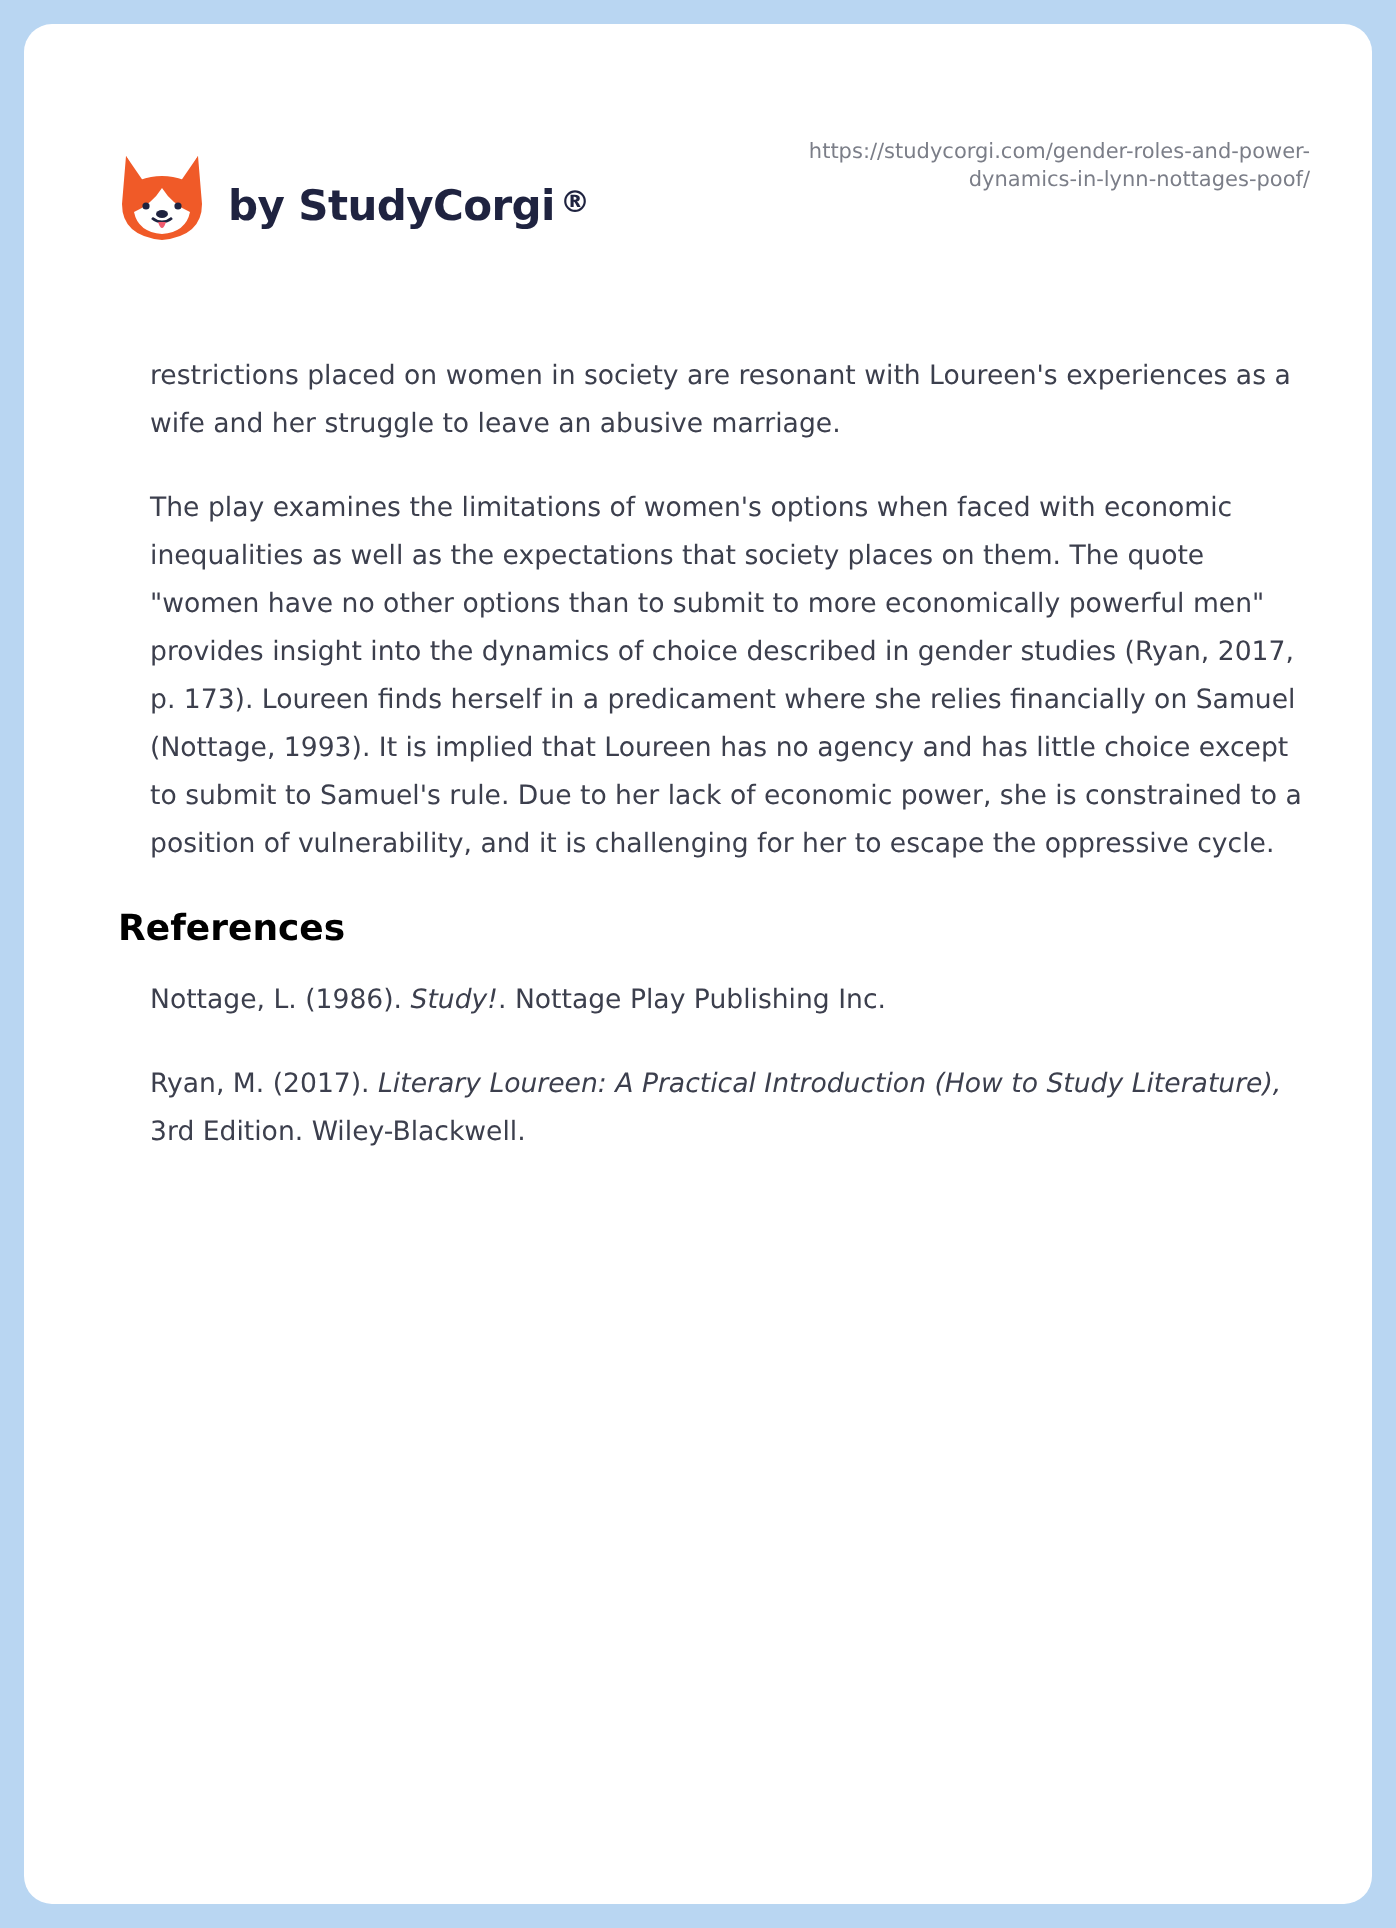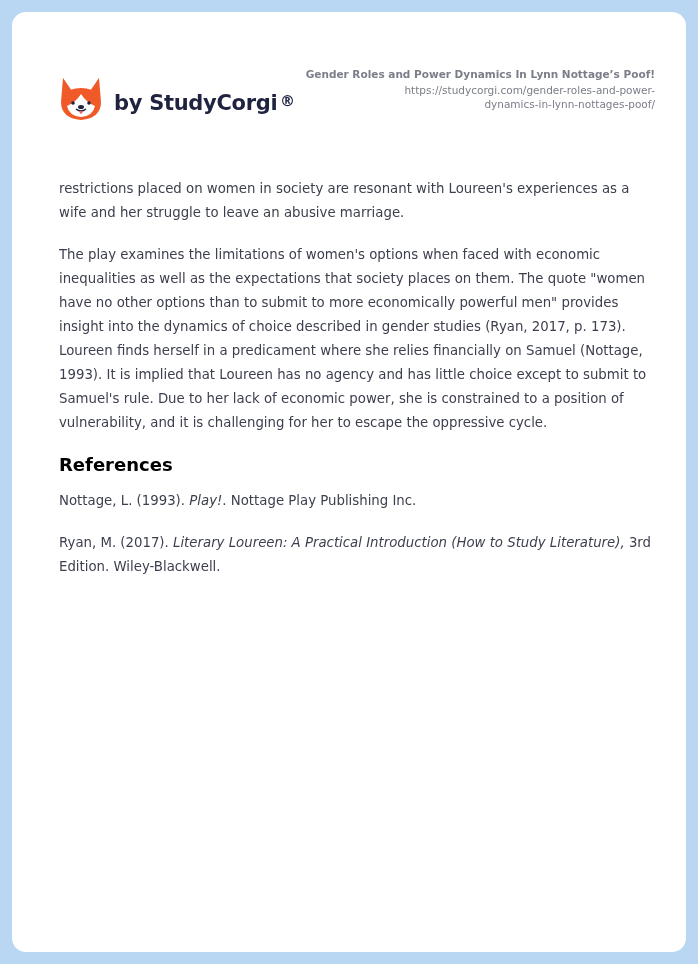--- a/index.html
+++ b/index.html
@@ -89,21 +89,21 @@
       position: absolute;
       left: 47px;
       top: 165px;
       width: 596px;
       font-family: "DejaVu Sans", sans-serif;
       font-size: 13.3px;
       line-height: 24px;
       color: #3c3f4d;
     }
     .content p {
-      margin: 0 0 18px 0;
+      margin: 0 0 18px 16px;
     }
     .refs-heading {
       font-family: "DejaVu Sans", sans-serif;
       font-weight: bold;
       font-size: 18px;
       color: #000000;
       margin: 4px 0 12px 0;
       line-height: 24px;
     }
     .ref {
@@ -135,28 +135,27 @@
 
         <path d="M16 33 Q21 37 26 33" stroke="#1f2340" stroke-width="1.4" fill="none"></path>
 
         <path d="M19 35 Q21 41 23 35 Z" fill="#f05a6e"></path>
       </svg>
       <span class="logo-text">by StudyCorgi</span>
     </div>
     <span class="logo-reg">®</span>
 
     <div class="doc-meta">
-      <div class="doc-title">Gender Roles and Power Dynamics In Lynn Nottage’s Poof!</div>
       <a class="doc-url">https://studycorgi.com/gender-roles-and-power-dynamics-in-lynn-nottages-poof/</a>
     </div>
   </div>
 
   <div class="content">
     <p>restrictions placed on women in society are resonant with Loureen's experiences as a wife and her struggle to leave an abusive marriage.</p>
     <p>The play examines the limitations of women's options when faced with economic inequalities as well as the expectations that society places on them. The quote "women have no other options than to submit to more economically powerful men" provides insight into the dynamics of choice described in gender studies (Ryan, 2017, p. 173). Loureen finds herself in a predicament where she relies financially on Samuel (Nottage, 1993). It is implied that Loureen has no agency and has little choice except to submit to Samuel's rule. Due to her lack of economic power, she is constrained to a position of vulnerability, and it is challenging for her to escape the oppressive cycle.</p>
 
     <h2 class="refs-heading">References</h2>
 
-    <p class="ref"><span>Nottage, L. (1993). </span><i>Play!</i><span>. Nottage Play Publishing Inc.</span></p>
+    <p class="ref"><span>Nottage, L. (1986). </span><i>Study!</i><span>. Nottage Play Publishing Inc.</span></p>
 
     <p class="ref"><span>Ryan, M. (2017). </span><i>Literary Loureen: A Practical Introduction (How to Study Literature),</i><span> 3rd Edition. Wiley-Blackwell.</span></p>
   </div>
 </div>
 
 </body></html>

